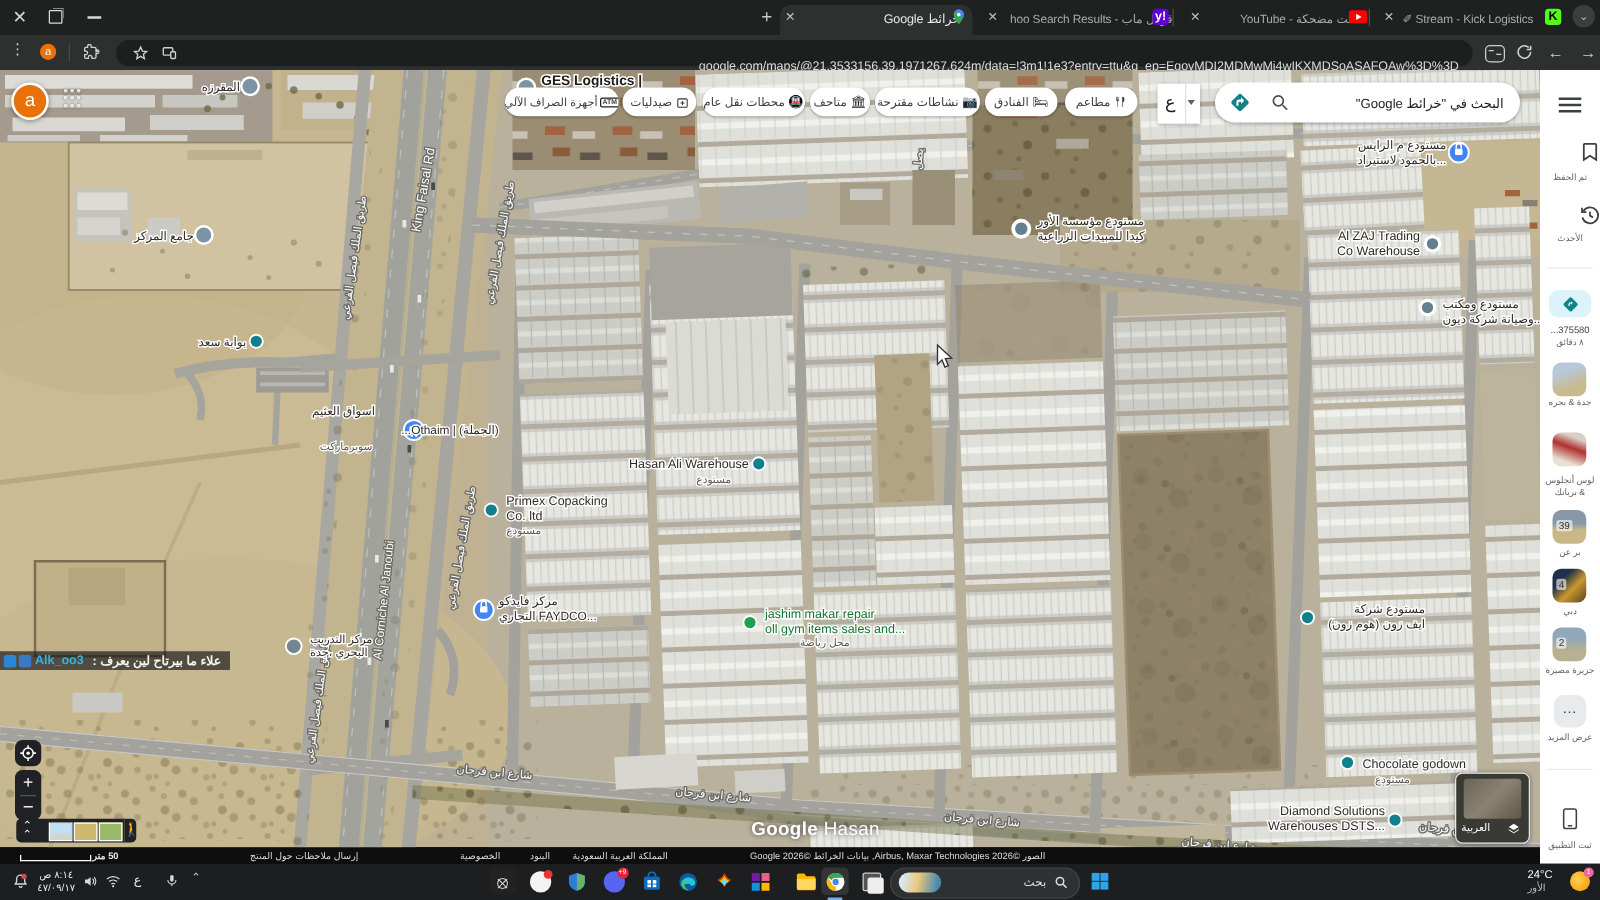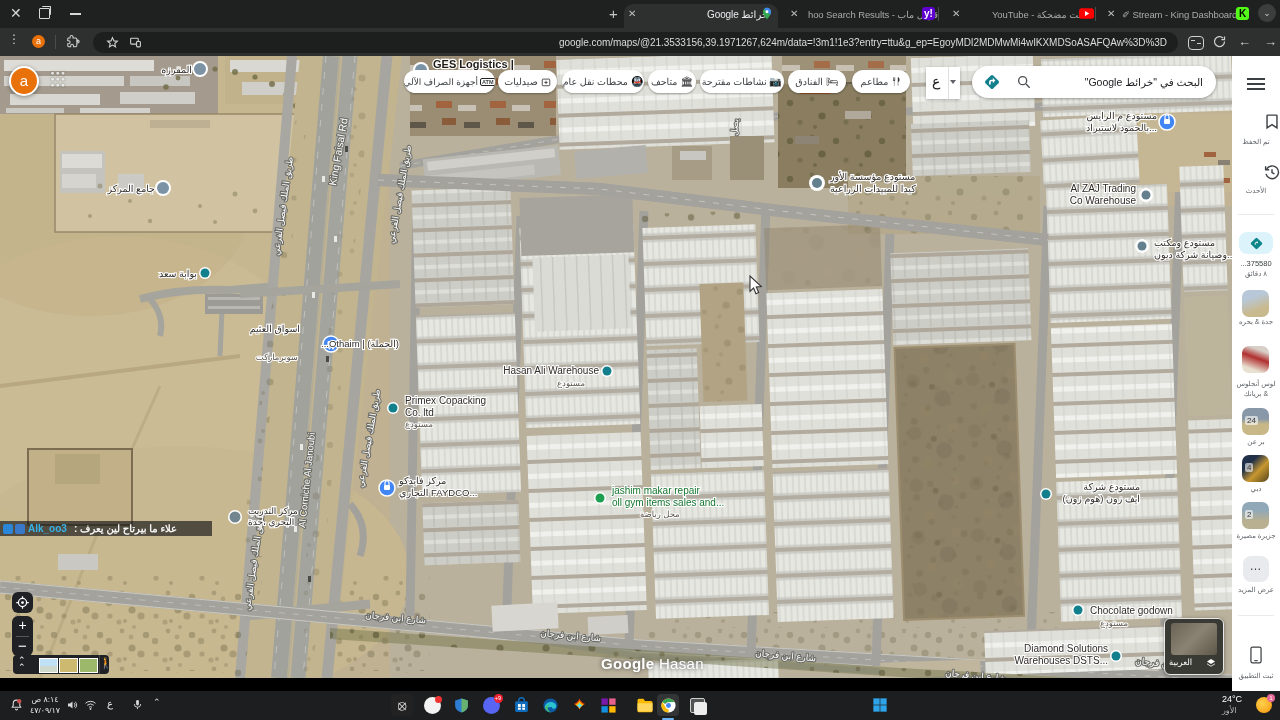--- a/index.html
+++ b/index.html
@@ -8,21 +8,21 @@
   .ab{position:absolute;}
   
   #tabbar{left:0;top:0;width:1280px;height:28px;background:#1f2020;direction:ltr;}
   #toolbar{left:0;top:28px;width:1280px;height:28px;background:#2e2f2f;direction:ltr;}
   .wctl{color:#d8d8d8;font-size:13px;top:6px;}
   .tabtxt{color:#dfe1e1;font-size:9.5px;top:9px;white-space:nowrap;letter-spacing:-0.1px;}
   .tabx{color:#bdbebe;font-size:10px;top:8px;}
   #activetab{left:624px;top:4px;width:154px;height:24px;background:#2e2f2f;
      border-radius:9px 9px 0 0;}
   #urlbar{left:93px;top:3.5px;width:1085px;height:21px;background:#1d1e1e;border-radius:11px;}
-  #urltext{direction:ltr;color:#dadcdc;font-size:10px;top:5px;right:11px;white-space:nowrap;letter-spacing:-0.05px;}
+  #urltext{direction:ltr;color:#dadcdc;font-size:10px;top:16px;right:11px;white-space:nowrap;letter-spacing:-0.05px;}
   
   #sidebar{left:1232px;top:56px;width:48px;height:635px;background:#fff;}
   .sideic{left:0;width:48px;text-align:center;color:#3c4043;}
   .sidelab{left:0;width:48px;text-align:center;color:#5f6368;font-size:7px;white-space:nowrap;}
   .thumb{left:10px;width:27px;height:27px;border-radius:7px;background:#888;overflow:hidden;}
   
   #attrib{left:0;top:678px;width:1232px;height:13px;background:#0e0e0e;color:#fff;}
   .at{position:absolute;top:2px;font-size:7.5px;color:#e8e8e8;white-space:nowrap;}
   
   #taskbar{left:0;top:691px;width:1280px;height:29px;background:#1d1e1f;}
@@ -70,21 +70,21 @@
 
     <div class="ab tabx" style="left:952px;">✕</div>
     <div class="ab tabtxt" style="left:992px;color:#a8abab;">YouTube - نكت مضحكة</div>
     <svg class="ab" style="left:1079px;top:8px;" width="15" height="11" viewBox="0 0 24 17">
         <rect width="24" height="17" rx="4" fill="#f00"></rect>
         <path d="M9.5 4.5l7 4-7 4z" fill="#fff"></path>
       </svg>
     <div class="ab" style="left:1095px;top:7px;width:1px;height:14px;background:#4a4b4b;"></div>
 
     <div class="ab tabx" style="left:1107px;">✕</div>
-    <div class="ab tabtxt" style="left:1122px;color:#a8abab;font-size:9.5px;">✐ Stream - King Dashboard</div>
+    <div class="ab tabtxt" style="left:1122px;color:#a8abab;font-size:9.5px;">✐ Stream - Kick Logistics</div>
     <div class="ab" style="left:1236px;top:7px;width:13px;height:13px;border-radius:3px;background:#53fc18;color:#000;font-size:10px;font-weight:bold;text-align:center;line-height:13px;">K</div>
 
     <div class="ab" style="left:1258px;top:4px;width:18px;height:18px;border-radius:50%;background:#3c3d3d;color:#c6c7c7;font-size:9px;text-align:center;line-height:18px;">⌄</div>
   </div>
 
   <div id="toolbar" class="ab">
 
     <div class="ab" style="left:8px;top:4px;color:#cfd1d1;font-size:12px;letter-spacing:0;">⋮</div>
 
     <div class="ab" style="left:32px;top:7px;width:13px;height:13px;border-radius:50%;background:#e8710a;color:#fff;font-size:9px;text-align:center;line-height:13px;">a</div>
@@ -630,21 +630,21 @@
       </svg>
 
     <svg class="ab" style="left:44px;top:8px;" width="16" height="16" viewBox="0 0 24 24">
         <circle cx="10" cy="10" r="6" fill="none" stroke="#4a4d51" stroke-width="2"></circle>
         <path d="M15 15l5.5 5.5" stroke="#4a4d51" stroke-width="2"></path>
       </svg>
 
     <div class="ab" style="right:13px;top:10px;font-size:10.5px;color:#202124;direction:rtl;">البحث في "خرائط Google"</div>
   </div>
 
-  <div class="ab" style="left:0;top:521px;width:212px;height:15px;background:rgba(25,25,25,.68);color:#eee;font-size:10px;direction:ltr;overflow:hidden;">
+  <div class="ab" style="left:0;top:521px;width:184px;height:15px;background:rgba(25,25,25,.68);color:#eee;font-size:10px;direction:ltr;overflow:hidden;">
     <span class="ab" style="left:3px;top:2.5px;width:10px;height:10px;background:#2b86d8;border-radius:2px;"></span>
       <span class="ab" style="left:15px;top:2.5px;width:10px;height:10px;background:#3a78c8;border-radius:2px;"></span>
     <span class="ab" style="left:28px;top:1.5px;color:#35b3e8;font-weight:bold;font-size:10px;">Alk_oo3</span>
     <span class="ab" style="left:74px;top:1.5px;color:#f5f5f5;font-size:10px;font-weight:bold;">: علاء ما بيرتاح لين يعرف</span>
   </div>
 
   <div class="ab mapctl" style="left:12px;top:592px;width:21px;height:21px;">
     <svg style="position:absolute;left:3px;top:3px;" width="15" height="15" viewBox="0 0 24 24">
         <circle cx="12" cy="12" r="6.5" fill="none" stroke="#fff" stroke-width="2"></circle>
         <circle cx="12" cy="12" r="2.2" fill="#fff"></circle>
@@ -704,21 +704,21 @@
     </div>
     <div class="ab sidelab" style="top:203px;color:#3c4043;font-size:7.5px;">375580...</div>
     <div class="ab sidelab" style="top:214px;">٨ دقائق</div>
 
     <div class="thumb ab" style="top:234px;background:linear-gradient(160deg,#b8c8d8 30%,#c9b98f 70%);"></div>
     <div class="ab sidelab" style="top:262px;">جدة &amp; بحره</div>
     <div class="thumb ab" style="top:290px;background:linear-gradient(200deg,#d8d0c8 20%,#b03030 45%,#e8e0d0 80%);"></div>
     <div class="ab sidelab" style="top:324px;">لوس أنجلوس</div>
     <div class="ab sidelab" style="top:334px;">&amp; بريانك</div>
     <div class="thumb ab" style="top:352px;background:linear-gradient(180deg,#8898a8 40%,#c8b888 60%);">
-        <div class="ab" style="left:3px;top:8px;background:#fff9;border-radius:2px;font-size:8px;padding:0 2px;color:#333;">24</div>
+        <div class="ab" style="left:3px;top:8px;background:#fff9;border-radius:2px;font-size:8px;padding:0 2px;color:#333;">39</div>
       </div>
     <div class="ab sidelab" style="top:382px;">بر عن</div>
     <div class="thumb ab" style="top:399px;background:linear-gradient(135deg,#203048 30%,#c89830 60%,#705820 90%);">
         <div class="ab" style="left:3px;top:8px;background:#fff9;border-radius:2px;font-size:8px;padding:0 2px;color:#333;">4</div>
       </div>
     <div class="ab sidelab" style="top:429px;">دبي</div>
     <div class="thumb ab" style="top:446px;background:linear-gradient(180deg,#90a8b8 30%,#b8b090 70%);">
         <div class="ab" style="left:3px;top:8px;background:#fff9;border-radius:2px;font-size:8px;padding:0 2px;color:#333;">2</div>
       </div>
     <div class="ab sidelab" style="top:476px;">جزيرة مصيرة</div>
@@ -727,20 +727,30 @@
     <div class="ab sidelab" style="top:530px;">عرض المزيد</div>
     <div class="ab" style="left:6px;top:559px;width:36px;height:1px;background:#e8eaed;"></div>
 
     <svg class="ab" style="left:17px;top:590px;" width="14" height="18" viewBox="0 0 24 32">
         <rect x="3" y="2" width="18" height="28" rx="3" fill="none" stroke="#3c4043" stroke-width="2.2"></rect>
         <path d="M9 26h6" stroke="#3c4043" stroke-width="2"></path>
       </svg>
     <div class="ab sidelab" style="top:616px;">ثبت التطبيق</div>
   </div>
 
+  <div id="attrib" class="ab">
+
+    <div class="ab" style="left:16px;top:6px;width:55px;height:4px;border:1px solid #fff;border-top:none;"></div>
+    <div class="at" style="left:74px;font-weight:bold;">50 متر</div>
+    <div class="at" style="left:200px;color:#ddd;">إرسال ملاحظات حول المنتج</div>
+    <div class="at" style="left:368px;color:#ddd;">الخصوصية</div>
+    <div class="at" style="left:424px;color:#ddd;">البنود</div>
+    <div class="at" style="left:458px;color:#ddd;">المملكة العربية السعودية</div>
+    <div class="at" style="left:600px;color:#ddd;direction:ltr;">Google 2026© بيانات الخرائط ,Airbus, Maxar Technologies 2026© الصور</div>
+  </div>
 
   <div id="taskbar" class="ab">
 
     <svg class="ab" style="left:10px;top:7px;" width="13" height="14" viewBox="0 0 24 24">
         <path d="M12 3a6 6 0 016 6v4l1.8 3H4.2L6 13V9a6 6 0 016-6z" fill="none" stroke="#d8d8d8" stroke-width="2"></path>
         <path d="M10 19a2 2 0 004 0" fill="none" stroke="#d8d8d8" stroke-width="2"></path>
         <circle cx="17" cy="5" r="4" fill="#c94f4f"></circle>
       </svg>
 
     <div class="ab" style="left:28px;top:3px;width:34px;color:#e8e8e8;font-size:8px;line-height:11px;text-align:center;direction:rtl;">٨:١٤ ص<br>٤٧/٠٩/١٧</div>
@@ -831,20 +841,28 @@
         </svg>
       </div>
     <div class="ab" style="left:662px;top:26.5px;width:12px;height:2px;border-radius:1px;background:#6cb2f5;"></div>
 
     <div class="tico" style="left:686px;">
         <div style="width:13px;height:13px;border:1.5px solid #cfd1d1;border-radius:2px;background:#cfd1d14d;position:relative;">
           <div style="position:absolute;left:3px;top:3px;width:13px;height:13px;border-radius:2px;background:#eee;"></div>
         </div>
       </div>
 
+    <div class="ab" style="left:712px;top:3px;width:150px;height:23px;background:#2f3032;border:1px solid #444;border-radius:12px;">
+      <div class="ab" style="left:6px;top:3px;width:34px;height:16px;border-radius:8px;background:linear-gradient(100deg,#d8e8f5 10%,#e8c87a 45%,#4888b0 90%);"></div>
+      <div class="ab" style="right:26px;top:5px;color:#ddd;font-size:9.5px;">بحث</div>
+      <svg class="ab" style="right:8px;top:5px;" width="12" height="12" viewBox="0 0 24 24">
+          <circle cx="10" cy="10" r="6" fill="none" stroke="#ddd" stroke-width="2.4"></circle>
+          <path d="M15 15l5.5 5.5" stroke="#ddd" stroke-width="2.4"></path>
+        </svg>
+    </div>
 
     <div class="tico" style="left:869px;">
         <svg width="16" height="16" viewBox="0 0 24 24">
           <rect x="2" y="2" width="9.5" height="9.5" fill="#2ea3e8"></rect>
           <rect x="12.5" y="2" width="9.5" height="9.5" fill="#2ea3e8"></rect>
           <rect x="2" y="12.5" width="9.5" height="9.5" fill="#2ea3e8"></rect>
           <rect x="12.5" y="12.5" width="9.5" height="9.5" fill="#2ea3e8"></rect>
         </svg>
       </div>
 

